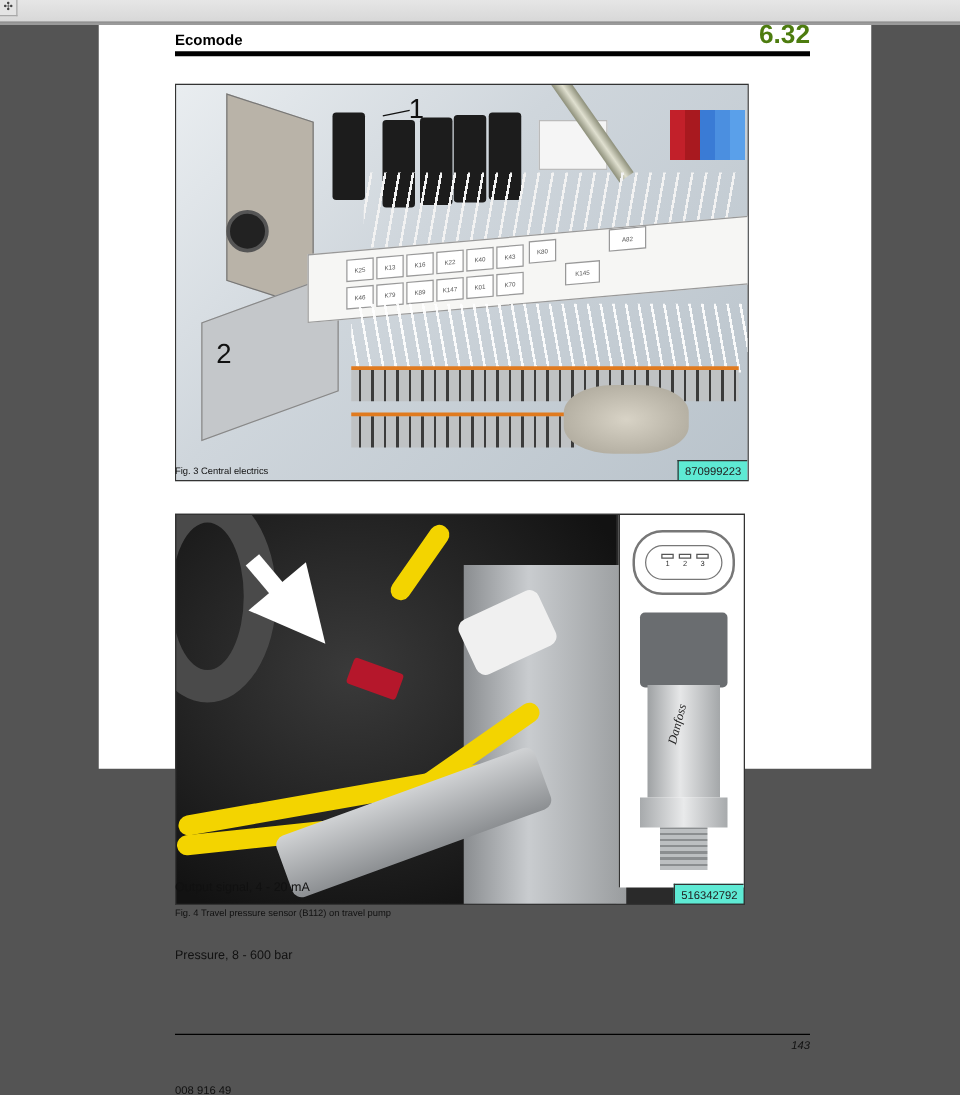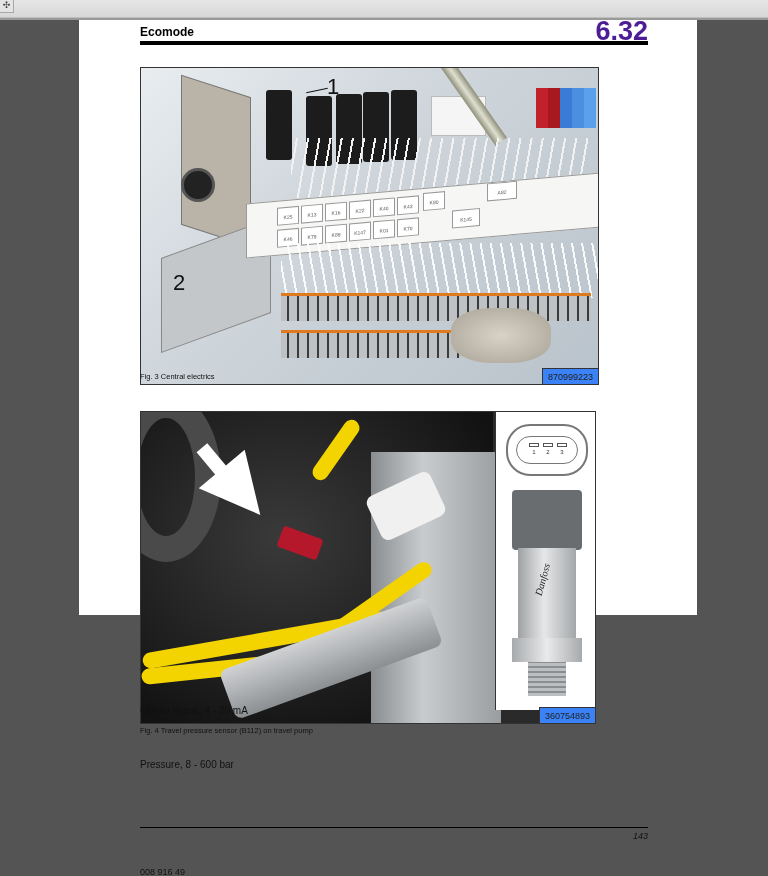--- a/index.html
+++ b/index.html
@@ -20,35 +20,35 @@
 
     .page {
       position: absolute; left: 79px; top: 20px; width: 618px; height: 595px;
       background: #ffffff;
     }
 
     .hdr-title {
       position: absolute; left: 61px; top: 5px; font-size: 12px; font-weight: bold; color: #000;
     }
     .hdr-num {
-      position: absolute; right: 49px; top: -4px; font-size: 27px; font-weight: bold; color: #4c1d95;
+      position: absolute; right: 49px; top: -4px; font-size: 21px; font-weight: bold; color: #4d7c0f;
       letter-spacing: 0px;
     }
     .hdr-rule {
       position: absolute; left: 61px; top: 21px; width: 508px; height: 4px; background: #000;
     }
 
     .figure {
       position: absolute; border: 1px solid #333; overflow: hidden; background: #dfe3e6;
     }
     .fig3 { left: 61px; top: 47px; width: 459px; height: 318px; }
     .fig4 { left: 61px; top: 391px; width: 456px; height: 313px; background: #2a2a2a; }
 
     .fig-id {
-      position: absolute; right: 0; bottom: 0; background: #3b82f6; border-left: 1px solid #333; border-top: 1px solid #333;
+      position: absolute; right: 0; bottom: 0; background: #5eead4; border-left: 1px solid #333; border-top: 1px solid #333;
       font-size: 9px; color: #222; padding: 2px 5px; height: 16px; line-height: 12px;
     }
 
     .caption {
       position: absolute; left: 61px; font-size: 7.5px; color: #111;
     }
     .cap3 { top: 352px; }
     .cap4 { top: 706px; }
 
     .body-line { position: absolute; left: 61px; font-size: 10px; color: #111; }
@@ -187,21 +187,21 @@
           <div class="pin" style="left:40px;"></div>
           <div class="pin-label" style="left:40px;">3</div>
         </div>
       </div>
       <div class="inset-head"></div>
       <div class="inset-body"></div>
       <div class="inset-brand">Danfoss</div>
       <div class="inset-hex"></div>
       <div class="inset-thread"></div>
     </div>
-    <div class="fig-id">360754893</div>
+    <div class="fig-id">516342792</div>
   </div>
   <div class="caption cap4">Fig. 4 Travel pressure sensor (B112) on travel pump</div>
 
   <div class="body-line bl1">Output signal, 4 - 20 mA</div>
   <div class="body-line bl2">Pressure, 8 - 600 bar</div>
 
   <div class="ftr-rule"></div>
   <div class="ftr-left">008 916 49</div>
   <div class="ftr-right">143</div>
 </div>

